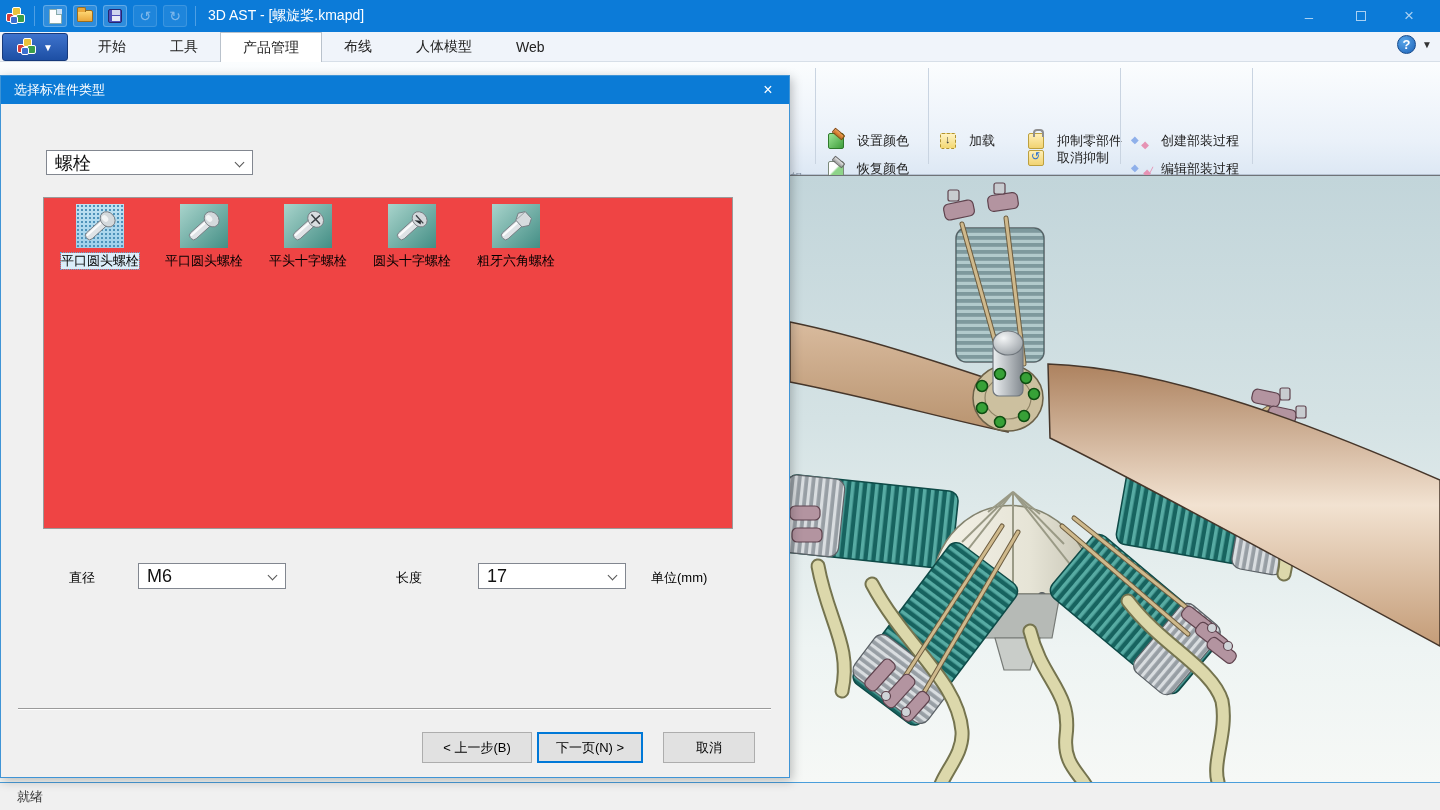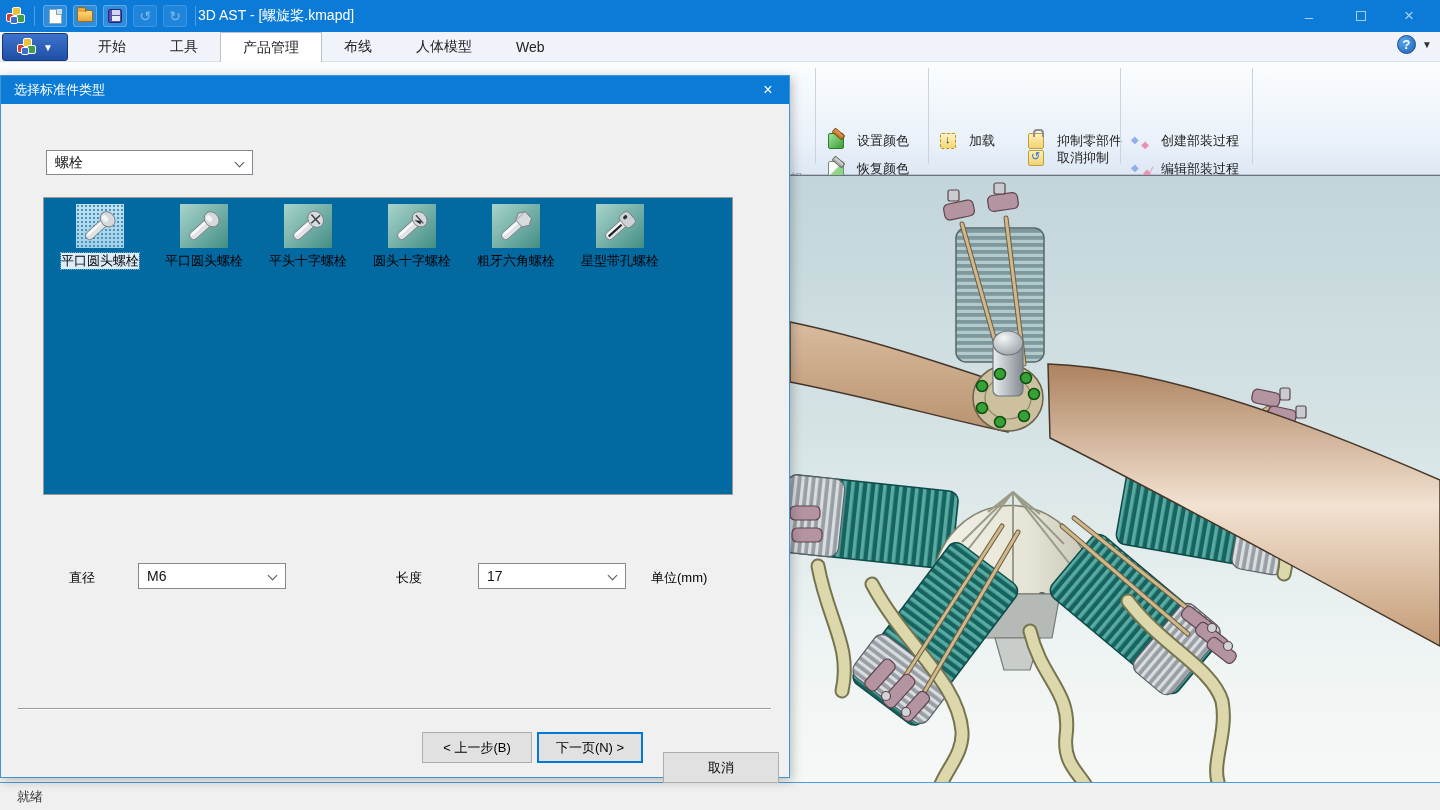--- a/index.html
+++ b/index.html
@@ -20,21 +20,21 @@
   .qbtn { width:24px; height:22px; border-radius:3px; display:flex; align-items:center; justify-content:center; background:rgba(255,255,255,.14); border:1px solid rgba(255,255,255,.25); }
   .qbtn.dim { opacity:.55; }
   .ic-page { width:13px; height:15px; background:#fdfdfd; border:1px solid #8aa; border-radius:1px; position:relative; }
   .ic-page::after { content:""; position:absolute; right:-1px; top:-1px; width:5px; height:5px; background:#cfe2f4; border-left:1px solid #8aa; border-bottom:1px solid #8aa; }
   .ic-folder { width:16px; height:12px; background:linear-gradient(#ffd876,#eaa83c); border:1px solid #9a6d1e; border-radius:1px 2px 1px 1px; position:relative; }
   .ic-folder::before { content:""; position:absolute; left:-1px; top:-4px; width:7px; height:4px; background:#eaa83c; border:1px solid #9a6d1e; border-bottom:none; border-radius:2px 2px 0 0; }
   .ic-floppy { width:14px; height:14px; background:#5050b8; border:1px solid #26266e; border-radius:2px; position:relative; }
   .ic-floppy::before { content:""; position:absolute; left:3px; top:0; width:8px; height:5px; background:#cfd6ee; }
   .ic-floppy::after { content:""; position:absolute; left:3px; bottom:1px; width:8px; height:5px; background:#e8ecf6; }
   .arrglyph { font-size:14px; color:#dbe9fa; line-height:1; }
-  #win-title { color:#fff; font-size:14px; margin-left:0; white-space:nowrap;text-align:center; }
+  #win-title { color:#fff; font-size:14px; margin-left:10px; white-space:nowrap;text-align:center; }
   .winctrl { position:absolute; top:0; height:32px; width:46px; display:flex; align-items:center; justify-content:center; color:#a9d0f2; font-size:15px; }
   #btn-min{ right:108px; } #btn-max{ right:56px; } #btn-close{ right:8px; font-size:17px; }
   #btn-max .sq{ width:10px; height:10px; border:1px solid #a9d0f2; display:block; }
 
   
   #tabrow { left:0; top:32px; width:1440px; height:30px; background:#f0f4fa; border-bottom:1px solid #d7dfe8; }
   #appbtn { position:absolute; left:2px; top:1px; width:66px; height:28px; border-radius:3px; background:linear-gradient(#3e73cd,#1d4fa4); border:1px solid #16397a; display:flex; align-items:center; justify-content:center; gap:6px; }
   #appbtn .caret { color:#fff; font-size:10px; }
   .tabs { position:absolute; left:76px; top:0; height:30px; display:flex; }
   .tab { padding:0 22px; height:30px; display:flex; align-items:center; font-size:14px; color:#222; }
@@ -75,23 +75,23 @@
   #viewport { left:0; top:175px; width:1440px; height:607px; border-top:1px solid #6f7377; background:linear-gradient(#c2d5da,#d4e2e4 40%,#eef4f3 78%,#f6f8f6); }
   #viewport svg { display:block; }
 
   
   #statusbar { left:0; top:782px; width:1440px; height:28px; background:#f0f0f0; border-top:1px solid #4a9edb; display:flex; align-items:center; padding-left:17px; font-size:13px; color:#333; }
 
   
   #dialog { left:0; top:75px; width:790px; height:703px; background:#f0f0f0; border:1px solid #3f94d6; box-shadow:2px 3px 10px rgba(0,0,0,.25); z-index:10; }
   #dlg-title { position:absolute; left:0; top:0; width:100%; height:28px; background:#0b7bd6; color:#fff; display:flex; align-items:center; padding-left:13px; font-size:13px; }
   #dlg-close { position:absolute; right:4px; top:0; width:34px; height:28px; display:flex; align-items:center; justify-content:center; color:#fff; font-size:16px; }
-  .combo { position:absolute; background:#fff; border:1px solid #828790; display:flex; align-items:center; padding:0 8px; font-size:14px; color:#111; }
+  .combo { position:absolute; background:#fff; border:1px solid #828790; display:flex; align-items:center; padding:0 8px; font-size:18px; color:#111; }
   .combo .chev { position:absolute; right:9px; top:8px; width:7px; height:7px; border-right:1.6px solid #555; border-bottom:1.6px solid #555; transform:rotate(45deg); }
-  #listbox { position:absolute; left:42px; top:121px; width:690px; height:298px; background:#0369a1; border:1px solid #9a9a9a; padding:6px 4px; }
+  #listbox { position:absolute; left:42px; top:121px; width:690px; height:332px; background:#ef4444; border:1px solid #9a9a9a; padding:6px 4px; }
   .bolt-grid { display:flex; flex-wrap:wrap; }
   .bolt-item { width:104px; display:flex; flex-direction:column; align-items:center; margin-bottom:14px; }
   .thumb { width:48px; height:44px; background:linear-gradient(135deg,#a9d4cc,#438e85); display:flex; align-items:center; justify-content:center; }
   .bolt-item.selected .thumb { background-image:radial-gradient(#4e93ba 1px, transparent 1.2px), linear-gradient(#bfe2f2,#9fd0ea); background-size:4px 4px, 100% 100%; }
   .bolt-label { margin-top:5px; font-size:13px; line-height:16px; text-align:center; color:#000; max-width:100px; }
   .bolt-item.selected .bolt-label { background:#dcedf9; outline:1px dotted #6aa4cf; }
   .field-label { position:absolute; font-size:13px; color:#000; }
   #dlg-hr { position:absolute; left:17px; top:632px; width:753px; height:1px; background:#9a9a9a; box-shadow:0 1px 0 #fff; }
   .dbtn { position:absolute; height:31px; background:#e1e1e1; border:1px solid #adadad; font-size:13px; color:#000; display:flex; align-items:center; justify-content:center; font-family:inherit; }
   #btn-next { border:2px solid #0078d7; }
@@ -459,47 +459,33 @@
                 <rect x="-15" y="-3.2" width="23" height="2.4" rx="1" fill="#ffffff" opacity=".85"></rect>
                 <g transform="translate(14,0)">
                   <polygon points="-7,-5 0,-9 7,-5 7,5 0,9 -7,5" fill="#d7dbde" stroke="#767c82"></polygon>
                   <path d="M-7,-5 L7,-5" stroke="#9aa1a6" fill="none"></path>
                 </g>
               </g>
             </svg>
           </span>
         <span class="bolt-label">粗牙六角螺栓</span>
       </div>
-      <div class="bolt-item">
-        <span class="thumb">
-            <svg width="44" height="40" viewBox="0 0 46 44">
-              <g transform="translate(21,24) rotate(-42)">
-                <rect x="-17" y="-4.5" width="28" height="9" rx="4" fill="#dfe3e6" stroke="#767c82"></rect>
-                <rect x="-15" y="-3.2" width="23" height="2.4" rx="1" fill="#ffffff" opacity=".85"></rect>
-                <rect x="7" y="-8.5" width="13" height="17" rx="4" fill="#ccd1d5" stroke="#767c82"></rect>
-                <ellipse cx="13.5" cy="-3.5" rx="2.5" ry="2" fill="#2d3236"></ellipse>
-                <rect x="-14" y="-1.2" width="19" height="2.4" fill="#1d2124"></rect>
-              </g>
-            </svg>
-          </span>
-        <span class="bolt-label">星型带孔螺栓</span>
-      </div>
     </div>
   </div>
 
   <span class="field-label" style="left:68px; top:493px;">直径</span>
   <div class="combo" style="left:137px; top:487px; width:148px; height:26px;">
     <span>M6</span>
     <span class="chev"></span>
   </div>
   <span class="field-label" style="left:395px; top:493px;">长度</span>
   <div class="combo" style="left:477px; top:487px; width:148px; height:26px;">
     <span>17</span>
     <span class="chev"></span>
   </div>
   <span class="field-label" style="left:650px; top:493px;">单位(mm)</span>
 
   <div id="dlg-hr"></div>
 
   <button class="dbtn" id="btn-back" style="left:421px; top:656px; width:110px;">&lt; 上一步(B)</button>
   <button class="dbtn" id="btn-next" style="left:536px; top:656px; width:106px;">下一页(N) &gt;</button>
-  <button class="dbtn" id="btn-cancel" style="left:662px; top:656px; width:116px;margin-top:20px;">取消</button>
+  <button class="dbtn" id="btn-cancel" style="left:662px; top:656px; width:92px;">取消</button>
 </div>
 
 </body></html>

